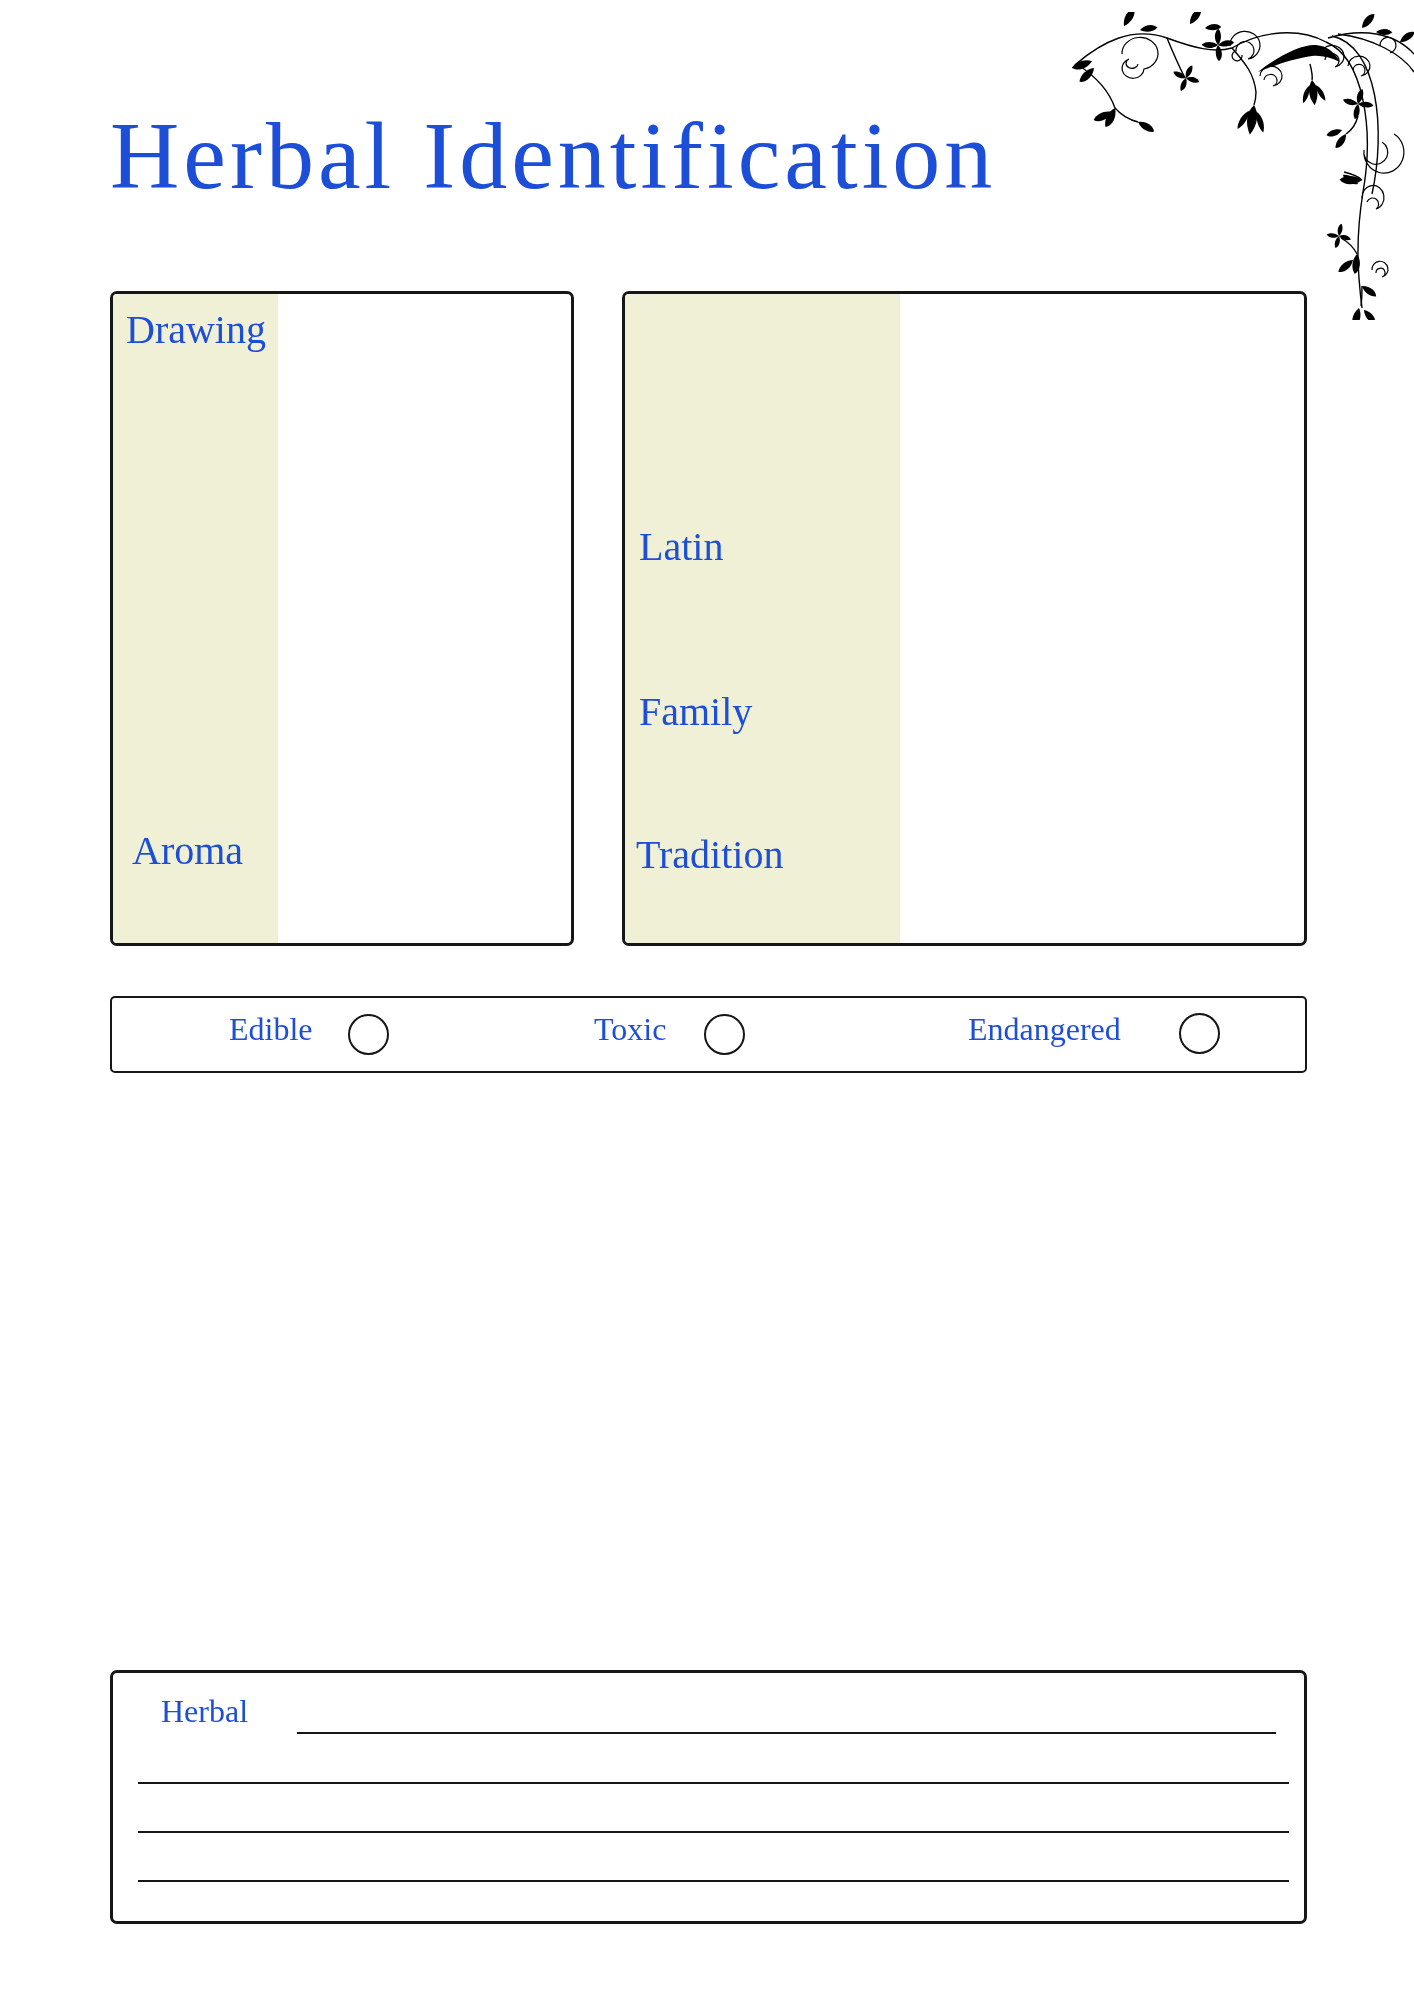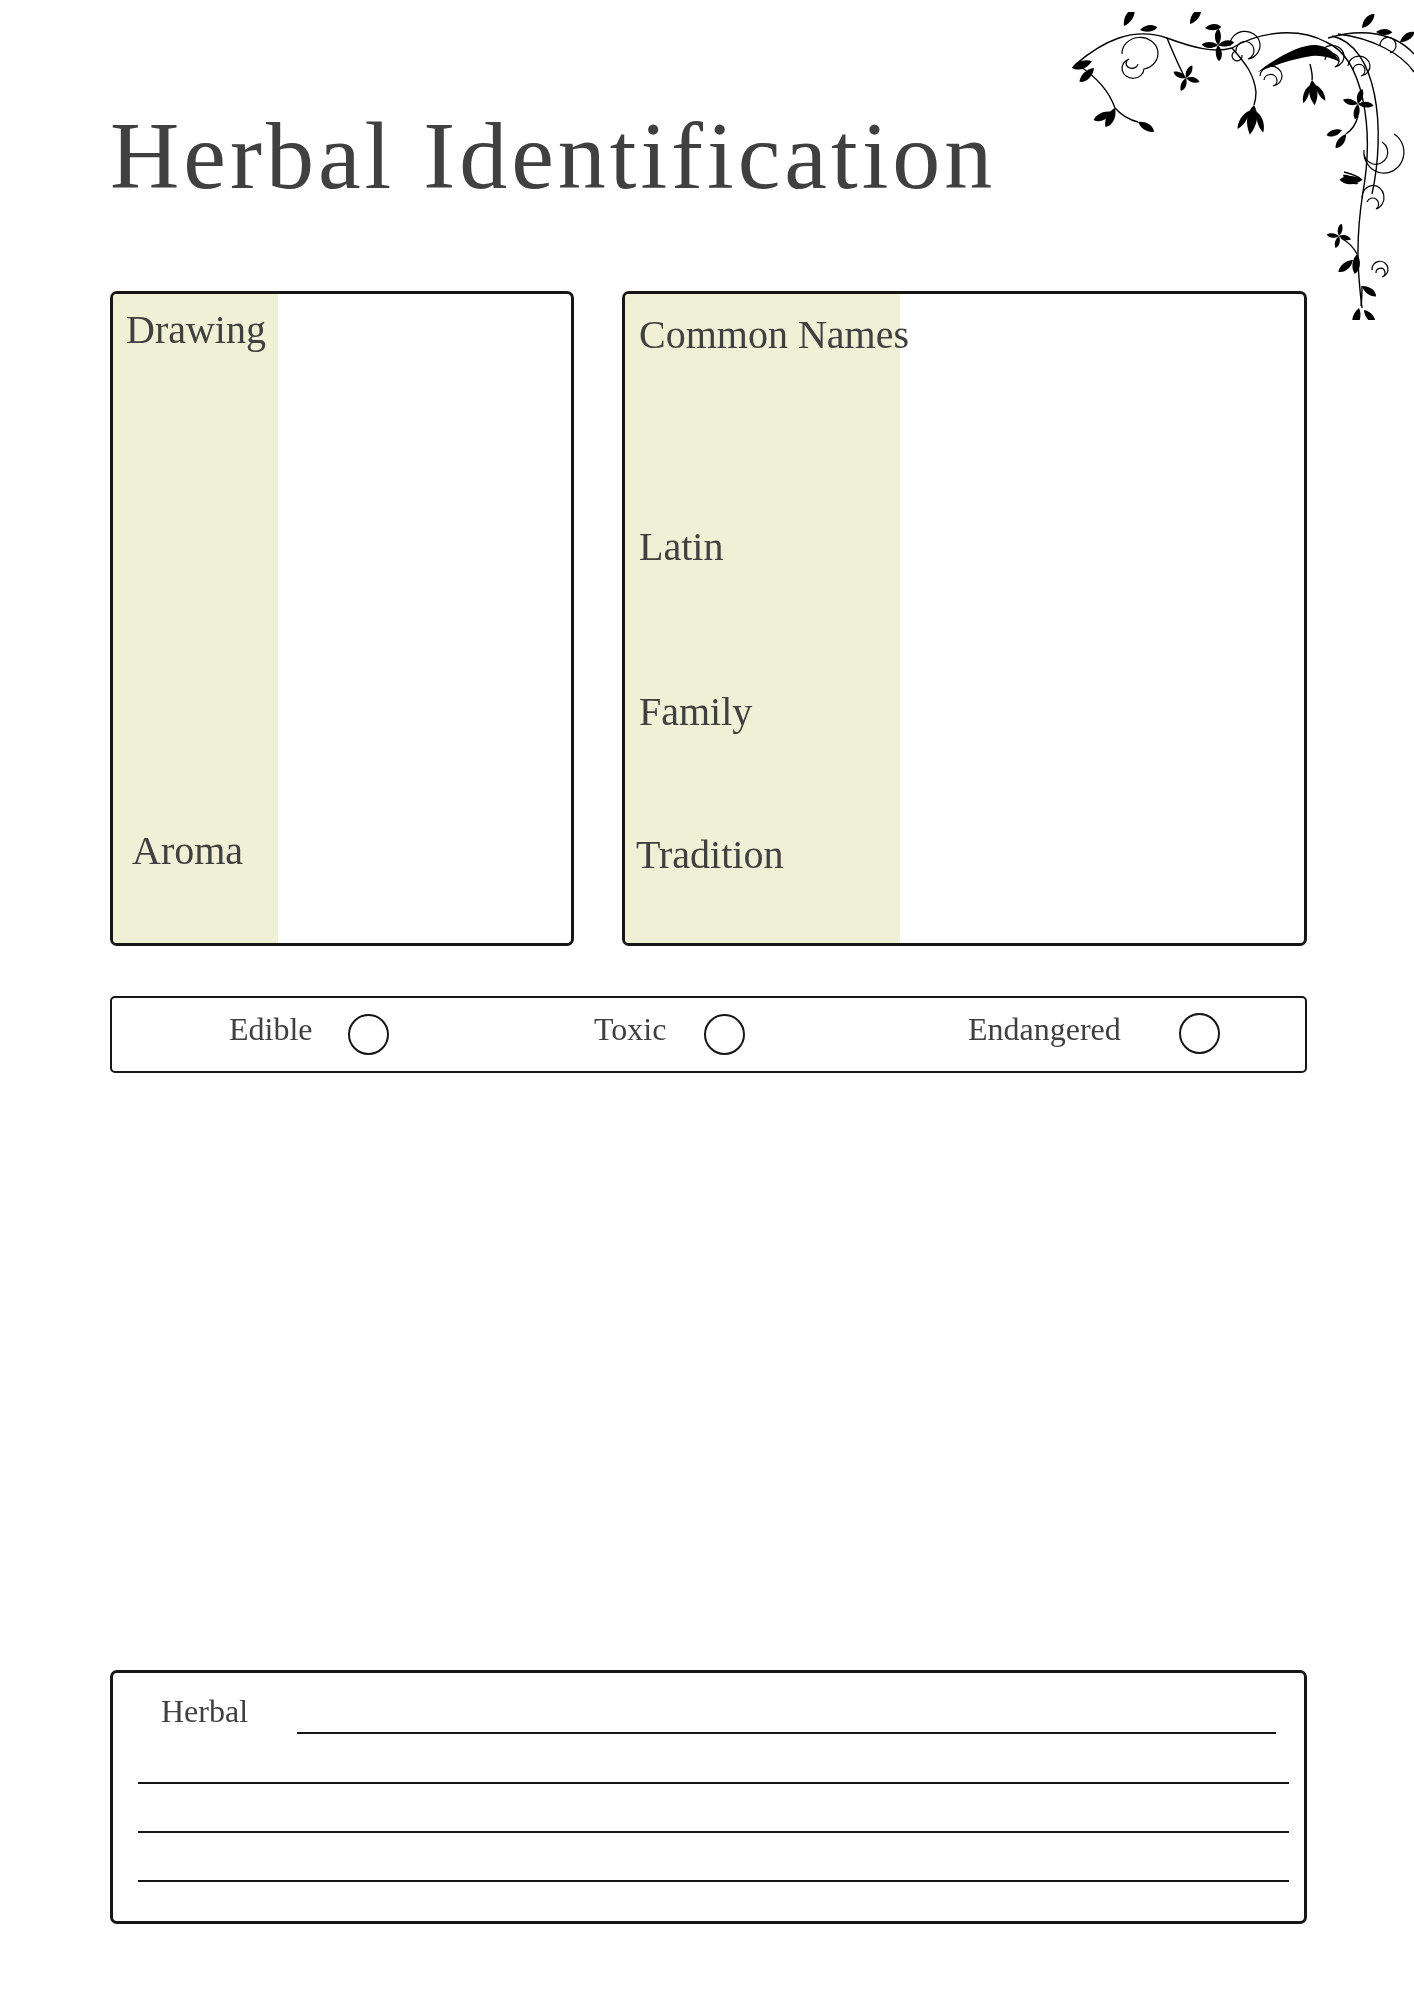--- a/index.html
+++ b/index.html
@@ -1,17 +1,17 @@
 <!DOCTYPE html>
 <html><head>
 <meta charset="utf-8">
 <style>
   html,body{margin:0;padding:0;background:#ffffff;}
   .page{position:relative;width:1414px;height:2000px;background:#ffffff;
-        font-family:"Liberation Serif", serif;color:#404040;overflow:hidden;}
+        font-family:"Liberation Serif", serif;color:#1d4ed8;overflow:hidden;}
   .title{position:absolute;left:110px;top:100px;margin:0;font-weight:normal;
          font-size:96px;letter-spacing:4px;white-space:nowrap;}
   .flourish{position:absolute;top:12px;right:0;}
   .box{position:absolute;border:3px solid #161616;border-radius:7px;
        background:#ffffff;box-sizing:border-box;}
   .hl{position:absolute;left:0;top:0;bottom:0;border-radius:4px 0 0 4px;}
   .lbl{position:absolute;white-space:nowrap;line-height:1.15;}
   .lbl-lg{font-size:40px;}
   .lbl-md{font-size:32px;}
   .lbl-sm{font-size:32px;}
@@ -106,21 +106,20 @@
   <div class="box" style="left:110px;top:291px;width:464px;height:655px;text-decoration:underline;">
     <div class="hl" style="width:165px;background:#eff0d5;"></div>
     <div class="lbl lbl-lg" style="left:13px;top:13px;">Drawing</div>
     <div class="lbl lbl-lg" style="left:19px;top:534px;">Aroma</div>
     <div class="field-area" style="left:165px;top:0;width:294px;height:530px;"></div>
     <div class="field-area" style="left:165px;top:530px;width:294px;height:119px;"></div>
   </div>
 
   <div class="box" style="left:622px;top:291px;width:685px;height:655px;">
     <div class="hl" style="width:275px;background:#eff0d5;"></div>
-    <div class="lbl lbl-lg" style="left:14px;top:18px;">Common Names</div>
     <div class="lbl lbl-lg" style="left:14px;top:230px;">Latin</div>
     <div class="lbl lbl-lg" style="left:14px;top:395px;">Family</div>
     <div class="lbl lbl-lg" style="left:11px;top:538px;">Tradition</div>
     <div class="field-area" style="left:275px;top:0;width:404px;height:225px;"></div>
     <div class="field-area" style="left:275px;top:225px;width:404px;height:165px;"></div>
     <div class="field-area" style="left:275px;top:390px;width:404px;height:145px;"></div>
     <div class="field-area" style="left:275px;top:535px;width:404px;height:114px;"></div>
   </div>
 
   <div class="box" style="left:110px;top:996px;width:1197px;height:77px;border-width:2.5px;border-radius:5px;">

